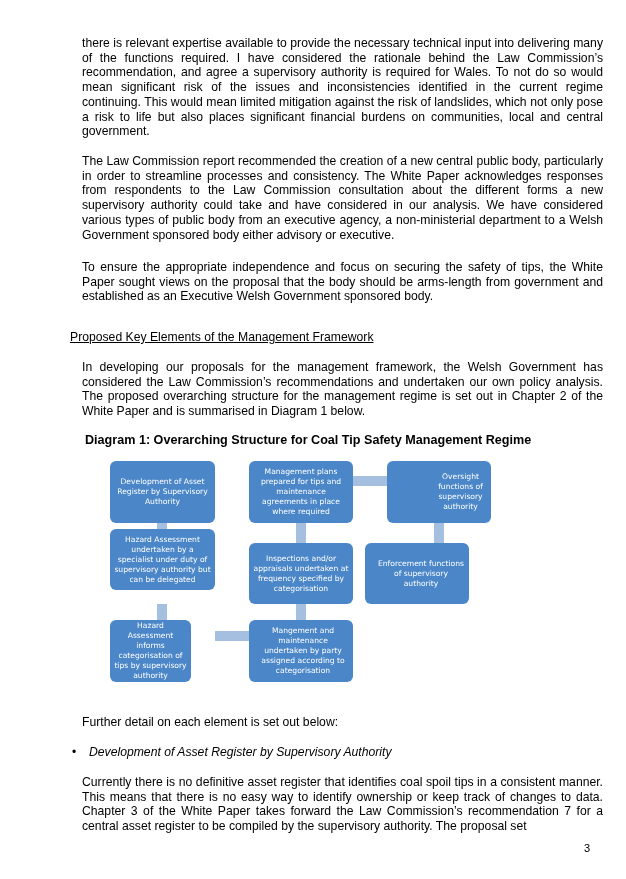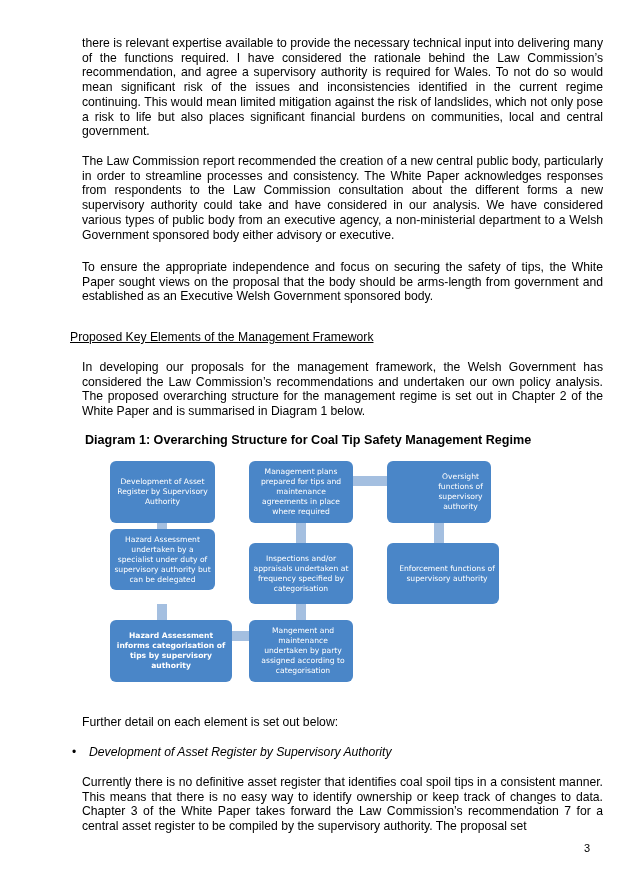--- a/index.html
+++ b/index.html
@@ -39,36 +39,36 @@
   <div class="conn" style="left:296px; top:523px; width:10px; height:20px;"></div>
   <div class="conn" style="left:353px; top:476px; width:34px; height:10px;"></div>
   <div class="conn" style="left:434px; top:523px; width:10px; height:20px;"></div>
 
   <div class="box" style="left:110px; top:461px; width:105px; height:62px;">
     <span>Development of Asset Register by Supervisory Authority</span>
   </div>
   <div class="box" style="left:110px; top:529px; width:105px; height:61px;">
     <span>Hazard Assessment undertaken by a specialist under duty of supervisory authority but can be delegated</span>
   </div>
-  <div class="box" style="left:110px; top:620px; width:122px; height:62px;font-weight:bold;">
+  <div class="box" style="left:110px; top:620px; width:81px; height:62px;">
     <span>Hazard Assessment informs categorisation of tips by supervisory authority</span>
   </div>
   <div class="box" style="left:249px; top:461px; width:104px; height:62px;">
     <span>Management plans prepared for tips and maintenance agreements in place where required</span>
   </div>
   <div class="box" style="left:249px; top:543px; width:104px; height:61px;">
     <span>Inspections and/or appraisals undertaken at frequency specified by categorisation</span>
   </div>
   <div class="box" style="left:249px; top:620px; width:104px; height:62px;padding-left:8px;">
     <span>Mangement and maintenance undertaken by party assigned according to categorisation</span>
   </div>
   <div class="box" style="left:387px; top:461px; width:104px; height:62px;padding-left:47px;">
     <span>Oversight functions of supervisory authority</span>
   </div>
-  <div class="box" style="left:387px; top:543px; width:112px; height:61px;padding-left:12px;">
+  <div class="box" style="left:365px; top:543px; width:104px; height:61px;padding-left:12px;">
     <span>Enforcement functions of supervisory authority</span>
   </div>
 </div>
 
 <p class="para" style="top:715px;">Further detail on each element is set out below:</p>
 
 <span class="bullet-dot">•</span>
 <span class="bullet-text">Development of Asset Register by Supervisory Authority</span>
 
 <p class="para" style="top:775px;">Currently there is no definitive asset register that identifies coal spoil tips in a consistent manner. This means that there is no easy way to identify ownership or keep track of changes to data. Chapter 3 of the White Paper takes forward the Law Commission’s recommendation 7 for a central asset register to be compiled by the supervisory authority.  The proposal set</p>

